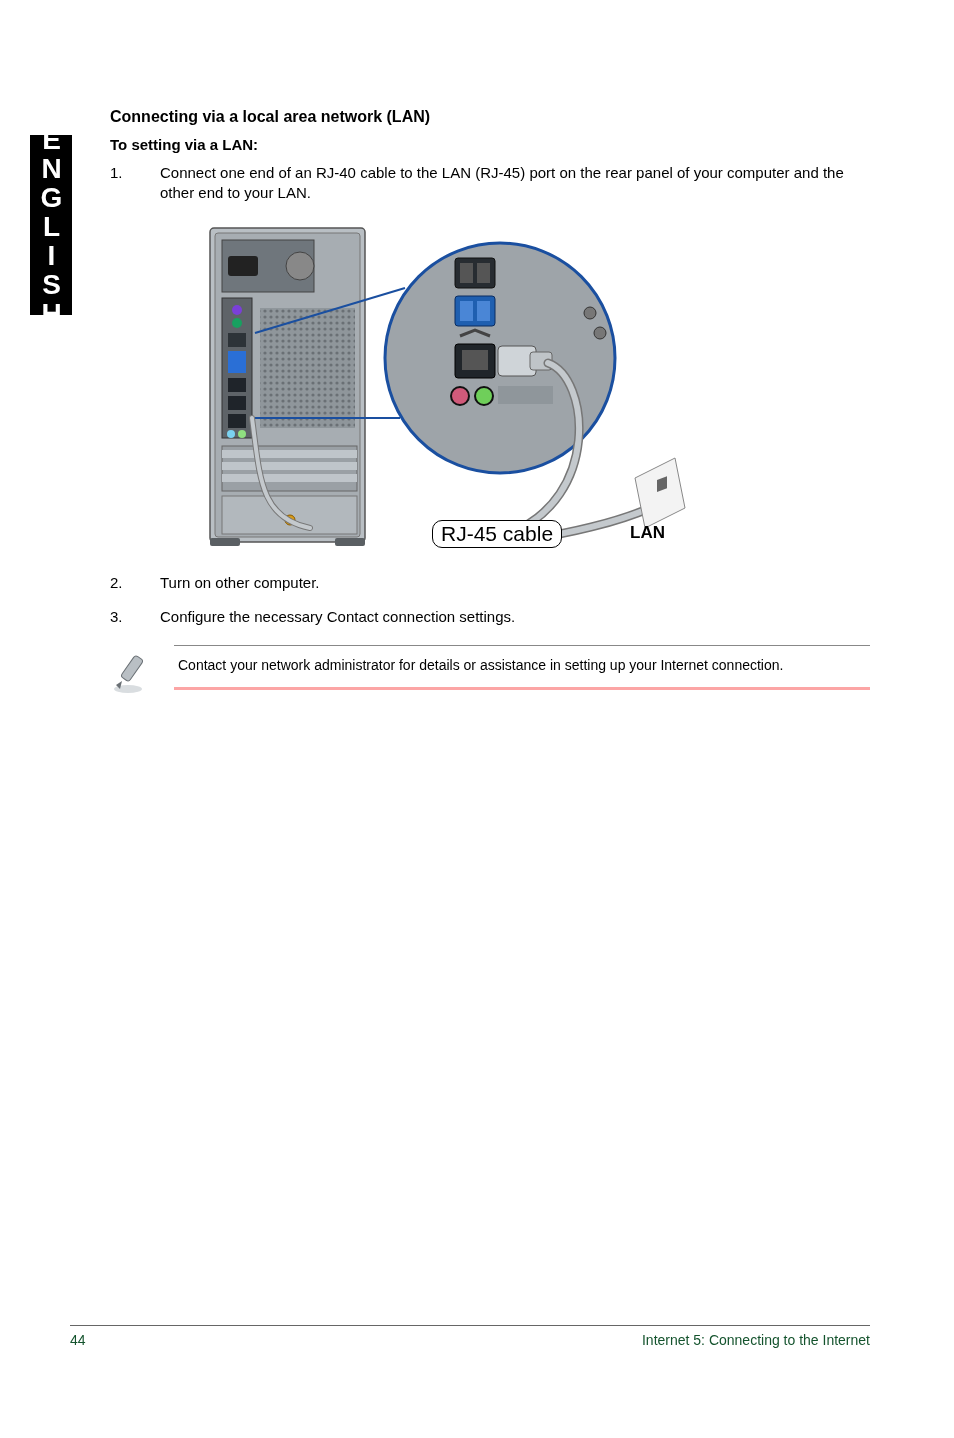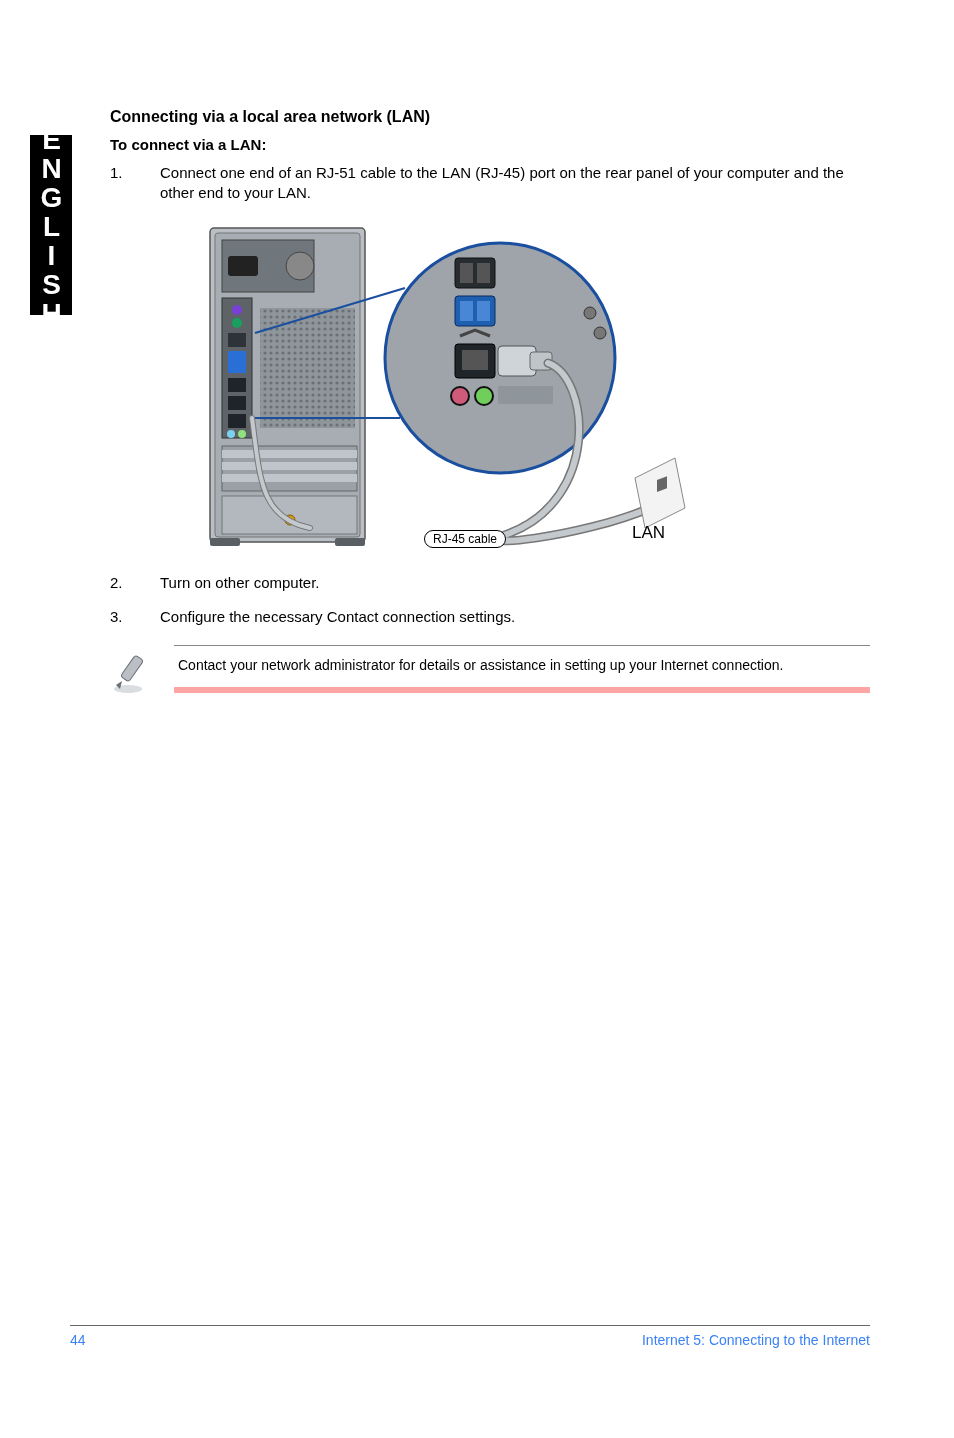--- a/index.html
+++ b/index.html
@@ -74,70 +74,71 @@
     gap: 18px;
   }
   .note-icon {
     width: 46px;
     flex-shrink: 0;
     padding-top: 6px;
   }
   .note-body {
     flex: 1;
     border-top: 1px solid #888;
-    border-bottom: 6px solid #fca5a5;
+    border-bottom: 3px solid #fca5a5;
     padding: 10px 4px 12px 4px;
     font-size: 14px;
     line-height: 1.35;
   }
   .footer {
     position: absolute;
     left: 70px;
     bottom: 90px;
     width: 800px;
     border-top: 1px solid #666;
     padding-top: 6px;
     font-size: 14px;
     display: flex;
     justify-content: space-between;
-    color: #3b82f6;
+    color: #14532d;
     margin-top: 36px;
   }
   .cable-label {
     position: absolute;
-    left: 264px;
+    left: 272px;
     bottom: 5px;
-    font-size: 12px;
+    font-size: 21px;
     background: #fff;
     border: 1px solid #000;
     border-radius: 10px;
     padding: 1px 8px;
   }
   .lan-label {
     position: absolute;
     right: 25px;
     bottom: 10px;
     font-size: 17px;
+    font-weight: bold;
   }
 </style>
 </head>
 <body>
 
 <div class="sidebar-tab">
   <span>ENGLISH</span>
 </div>
 
 <div class="content">
   <h2 class="section-title">Connecting via a local area network (LAN)</h2>
-  <div class="sub-title">To connect via a LAN:</div>
+  <div class="sub-title">To setting via a LAN:</div>
 
   <ol class="num-list">
     <li>
       <span class="num">1.</span>
-      <span class="txt">Connect one end of an RJ-51 cable to the LAN (RJ-45) port on the rear panel of your computer and the other end to your LAN.</span>
+      <span class="txt">Connect one end of an RJ-40 cable to the LAN (RJ-45) port on the rear panel of your computer and the other end to your LAN.</span>
     </li>
   </ol>
 
   <div class="figure">
     <svg viewBox="0 0 530 335" width="530" height="335">
 
       <rect x="50" y="10" width="155" height="314" rx="4" fill="#b9bfc4" stroke="#555" stroke-width="1.5"></rect>
       <rect x="55" y="15" width="145" height="304" rx="3" fill="#a7adb2" stroke="#777"></rect>
 
       <rect x="62" y="22" width="92" height="52" fill="#6f767c" stroke="#444"></rect>

